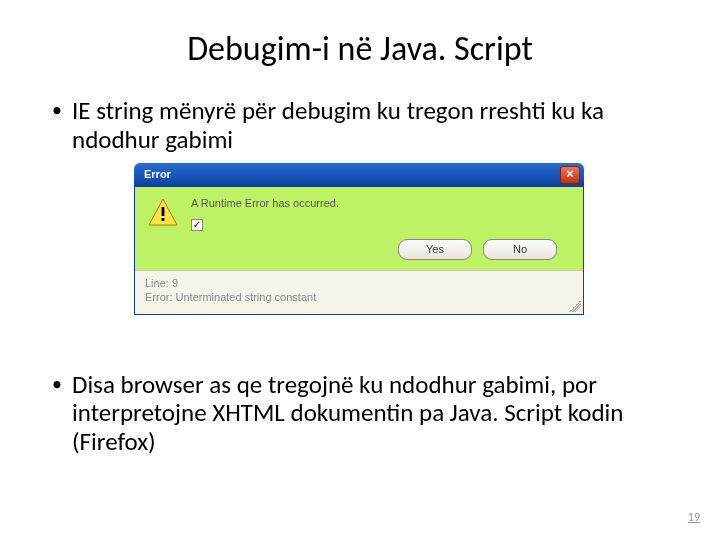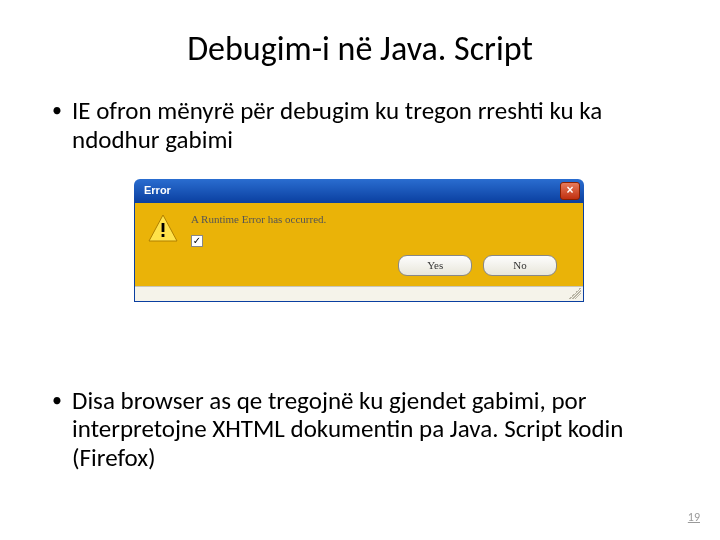--- a/index.html
+++ b/index.html
@@ -33,21 +33,21 @@
     width: 20px;
     font-size: 20px;
     line-height: 1.3;
   }
   .bullet-text {
     flex: 1 1 auto;
   }
   .gap-for-dialog {
     height: 200px;
     position: relative;
-    margin: 24px 0 8px 0;
+    margin: 8px 0 8px 0;
   }
 
   
   .dialog {
     position: absolute;
     left: 82px;
     top: 0;
     width: 450px;
     height: 190px;
     font-family: Tahoma, Arial, sans-serif;
@@ -69,23 +69,22 @@
     background: linear-gradient(#e77a5a,#c03010);
     border: 1px solid #8a2000;
     border-radius: 3px;
     display: flex; align-items: center; justify-content: center;
     color: #fff; font-size: 12px; font-weight: bold;
     font-family: Arial, sans-serif;
   }
   .dlg-body {
     border: 1px solid #0a3fa0;
     border-top: none;
-    background: #eab308;
+    background: #bef264;
     padding: 0;
-    font-family: Liberation Serif, serif;
   }
   .dlg-upper {
     padding: 10px 12px 10px 56px;
     position: relative;
     min-height: 80px;
   }
   .warn-icon {
     position: absolute;
     left: 12px; top: 10px;
     width: 32px; height: 32px;
@@ -139,21 +138,21 @@
   }
 </style>
 </head>
 <body>
 
 <h1 class="slide-title">Debugim-i në Java. Script</h1>
 
 <div class="bullets">
   <div class="bullet">
     <div class="bullet-dot">•</div>
-    <div class="bullet-text">IE ofron mënyrë për debugim ku tregon rreshti ku ka ndodhur gabimi</div>
+    <div class="bullet-text">IE string mënyrë për debugim ku tregon rreshti ku ka ndodhur gabimi</div>
   </div>
 
   <div class="gap-for-dialog">
     <div class="dialog">
       <div class="dlg-title">
         <span>Error</span>
         <div class="close-btn">
           <span>×</span>
         </div>
       </div>
@@ -171,25 +170,27 @@
             <div class="chk-box">
               <span>✓</span>
             </div>
           </div>
           <div class="btn-row">
             <span class="win-btn">Yes</span>
             <span class="win-btn">No</span>
           </div>
         </div>
         <div class="dlg-lower">
+          <div class="dlg-lower-line">Line: 9</div>
+          <div class="dlg-lower-line">Error: Unterminated string constant</div>
           <div class="resize-grip"></div>
         </div>
       </div>
     </div>
   </div>
 
   <div class="bullet">
     <div class="bullet-dot">•</div>
-    <div class="bullet-text">Disa browser as qe tregojnë ku gjendet gabimi, por interpretojne XHTML dokumentin pa Java. Script kodin (Firefox)</div>
+    <div class="bullet-text">Disa browser as qe tregojnë ku ndodhur gabimi, por interpretojne XHTML dokumentin pa Java. Script kodin (Firefox)</div>
   </div>
 </div>
 
 <div class="page-number">19</div>
 
 </body></html>

